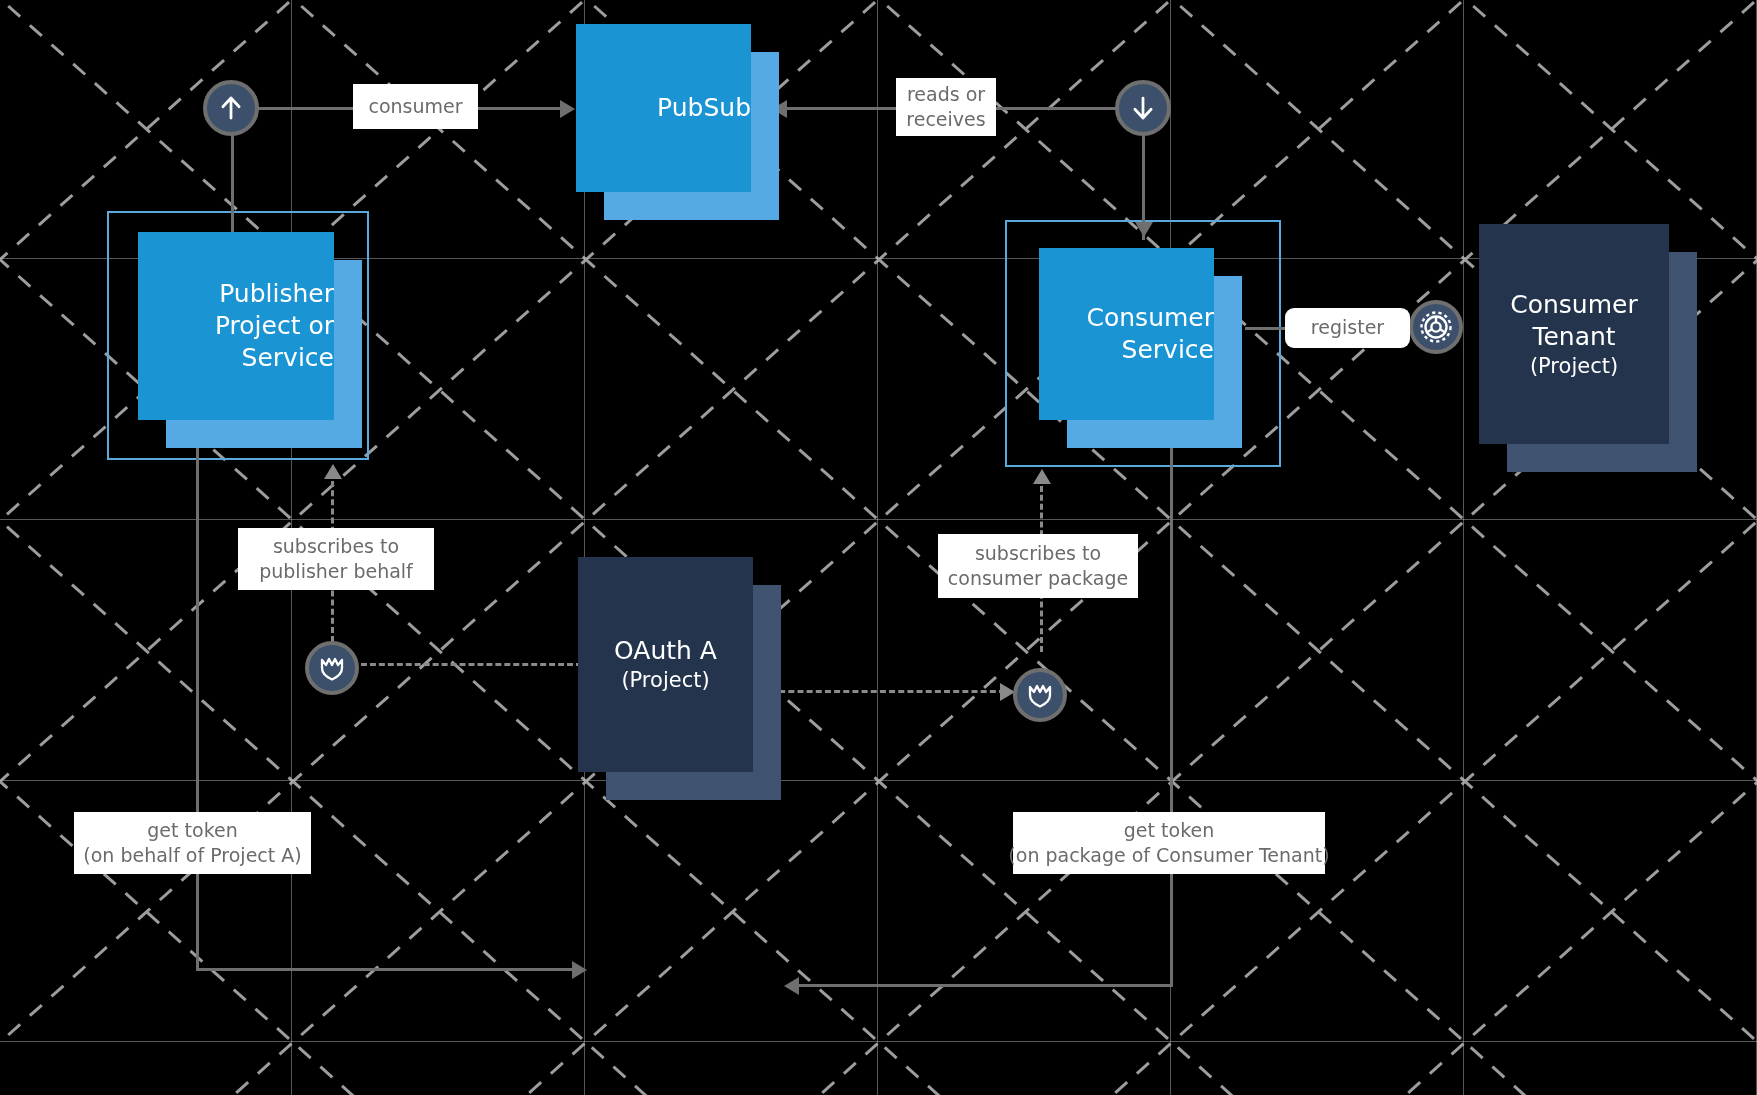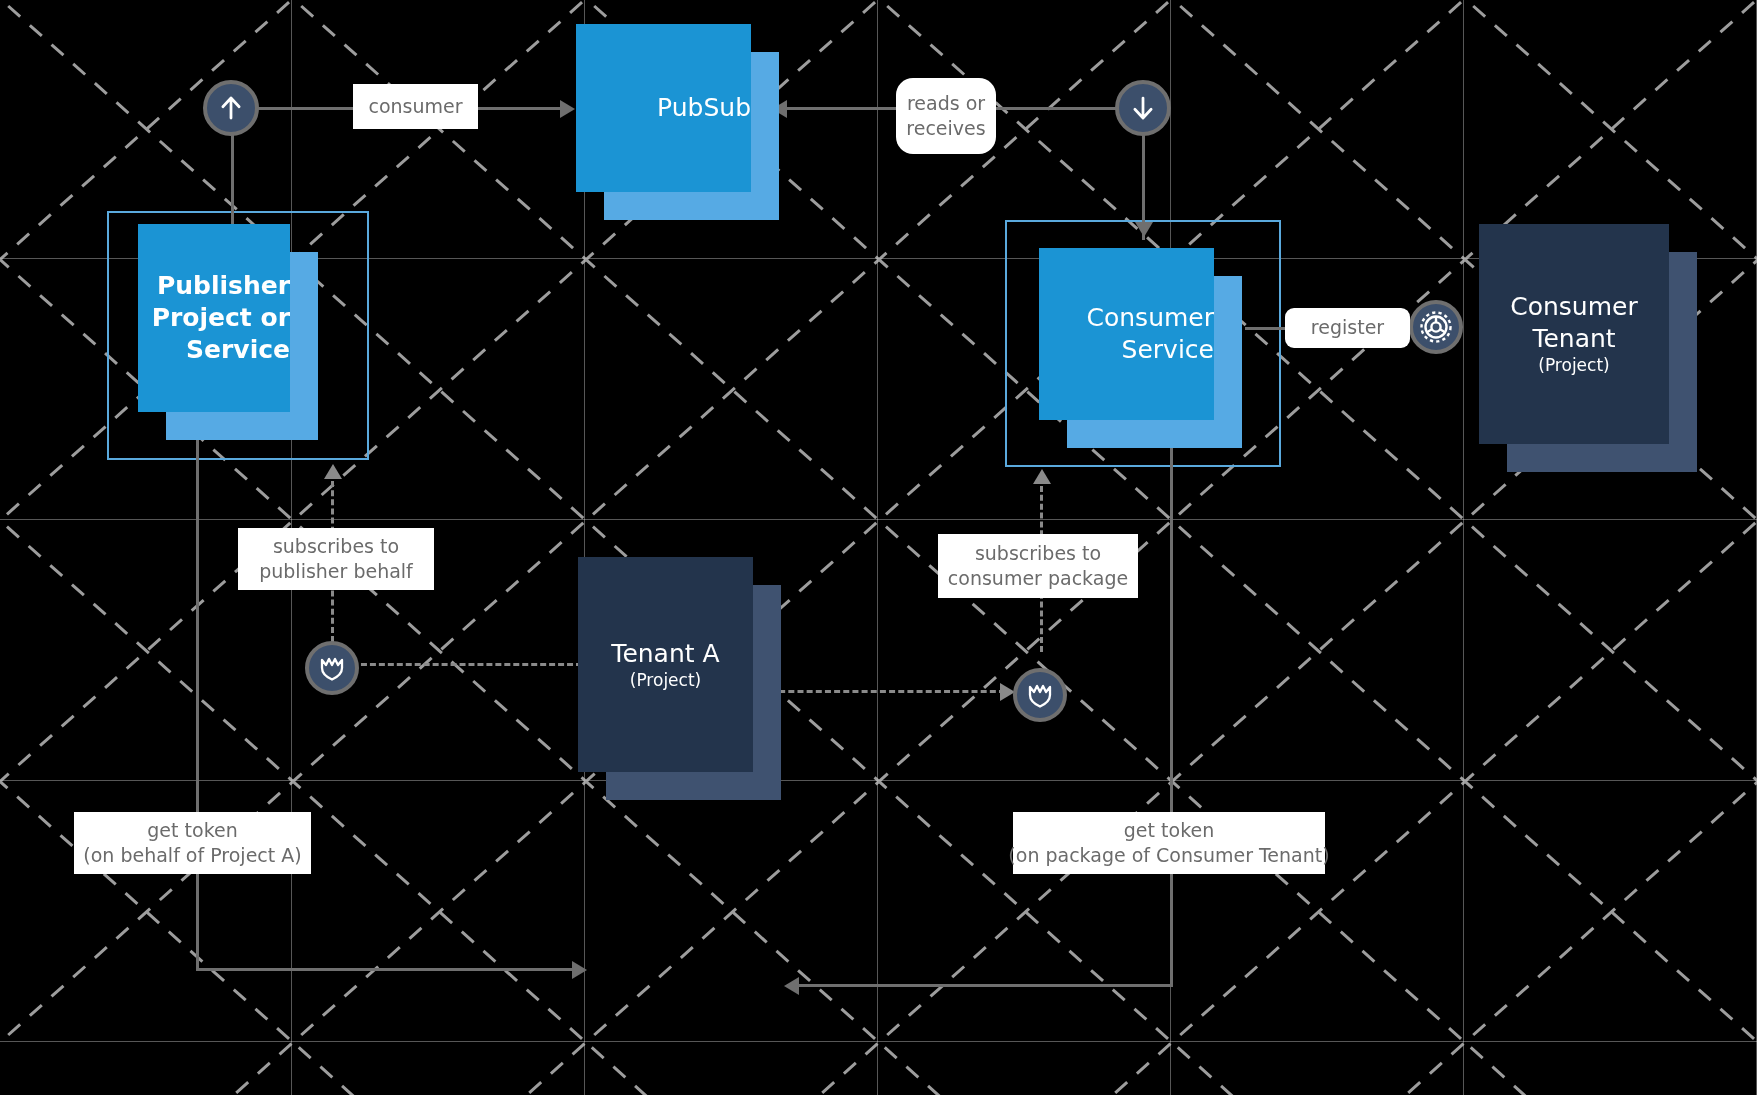--- a/index.html
+++ b/index.html
@@ -97,21 +97,21 @@
     color: #ffffff;
     text-align: center;
     line-height: 1.28;
   }
   .node.blue .shadow { background: #56aae4; }
   .node.blue .face   { background: #1b94d4; align-items: flex-end; }
   .node.navy .shadow { background: #3f5270; }
   .node.navy .face   { background: #23344c; }
 
   .node .title { font-size: 25px; }
-  .node .sub   { font-size: 17px; }
+  .node .sub   { font-size: 21px; }
 
   
   .group-frame {
     position: absolute;
     border: 2px solid #5aa9dd;
     background: transparent;
   }
 
   
   .elabel {
@@ -201,21 +201,21 @@
   <div class="arrowhead darrow-up" style="left:1033px; top:469px;"></div>
 
   <div class="line v" style="left:196px; top:418px; height:553px;"></div>
   <div class="line h" style="left:196px; top:968px; width:380px;"></div>
   <div class="arrowhead arrow-right" style="left:572px; top:961px;"></div>
 
   <div class="line v" style="left:1170px; top:404px; height:582px;"></div>
   <div class="line h" style="left:787px; top:984px; width:386px;"></div>
   <div class="arrowhead arrow-left" style="left:784px; top:977px;"></div>
 
-  <div class="node blue" style="left:138px; top:224px; width:152px; height:188px;font-weight:bold;">
+  <div class="node blue" style="left:138px; top:232px; width:196px; height:188px;">
     <div class="shadow"></div>
     <div class="face">
       <div class="title">Publisher</div>
       <div class="title">Project or</div>
       <div class="title">Service</div>
     </div>
   </div>
 
   <div class="node blue" style="left:576px; top:24px; width:175px; height:168px;">
     <div class="shadow"></div>
@@ -237,21 +237,21 @@
     <div class="face">
       <div class="title">Consumer</div>
       <div class="title">Tenant</div>
       <div class="sub">(Project)</div>
     </div>
   </div>
 
   <div class="node navy" style="left:578px; top:557px; width:175px; height:215px;">
     <div class="shadow"></div>
     <div class="face">
-      <div class="title">Tenant A</div>
+      <div class="title">OAuth A</div>
       <div class="sub">(Project)</div>
     </div>
   </div>
 
 
   <div class="badge" style="left:203px; top:80px; width:56px; height:56px;">
     <svg width="30" height="30" viewBox="0 0 24 24">
       <path d="M12 20 L12 5 M12 4 L5.5 11 M12 4 L18.5 11" stroke="#ffffff" stroke-width="2.2" fill="none" stroke-linecap="round"></path>
     </svg>
   </div>
@@ -282,21 +282,21 @@
   <div class="badge" style="left:1013px; top:668px; width:54px; height:54px;">
     <svg width="34" height="34" viewBox="0 0 34 34">
       <path d="M7 9 L7 17 C7 22.5 11.5 26 17 28.5 C22.5 26 27 22.5 27 17 L27 9 L23 14 L20 8 L17 14 L14 8 L11 14 Z" fill="none" stroke="#ffffff" stroke-width="2.3" stroke-linejoin="round"></path>
     </svg>
   </div>
 
   <div class="elabel" style="left:353px; top:84px; width:125px; height:45px;">
     <span>consumer</span>
   </div>
 
-  <div class="elabel" style="left:896px; top:78px; width:100px; height:76px;border-radius:17px;">
+  <div class="elabel" style="left:896px; top:78px; width:100px; height:58px;">
     <span>reads or</span>
     <span>receives</span>
   </div>
 
   <div class="elabel" style="left:1285px; top:308px; width:125px; height:40px;border-radius:9px;">
     <span>register</span>
   </div>
 
   <div class="elabel" style="left:238px; top:528px; width:196px; height:62px;">
     <span>subscribes to</span>

